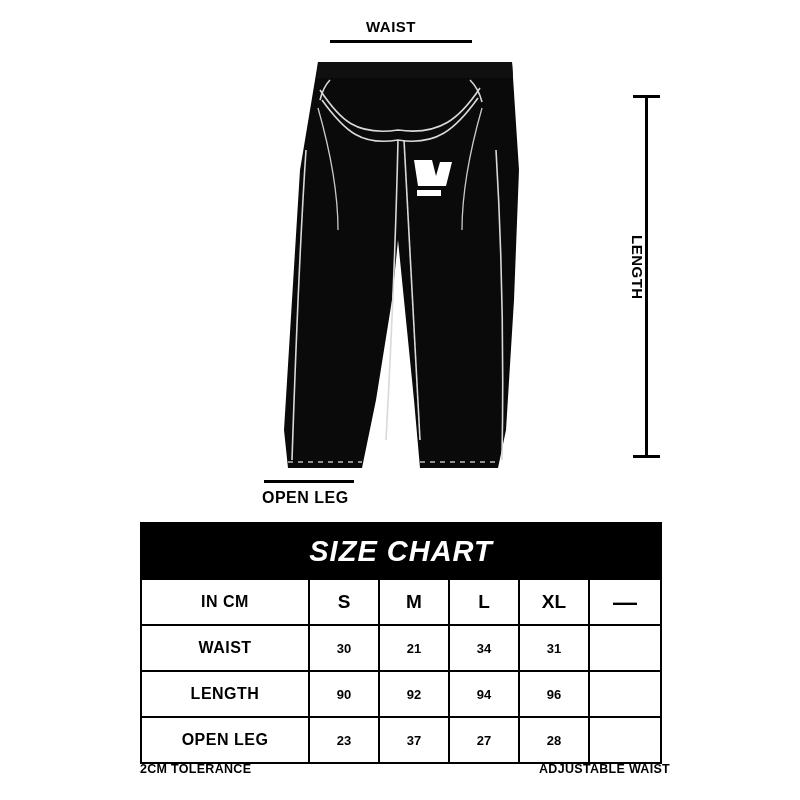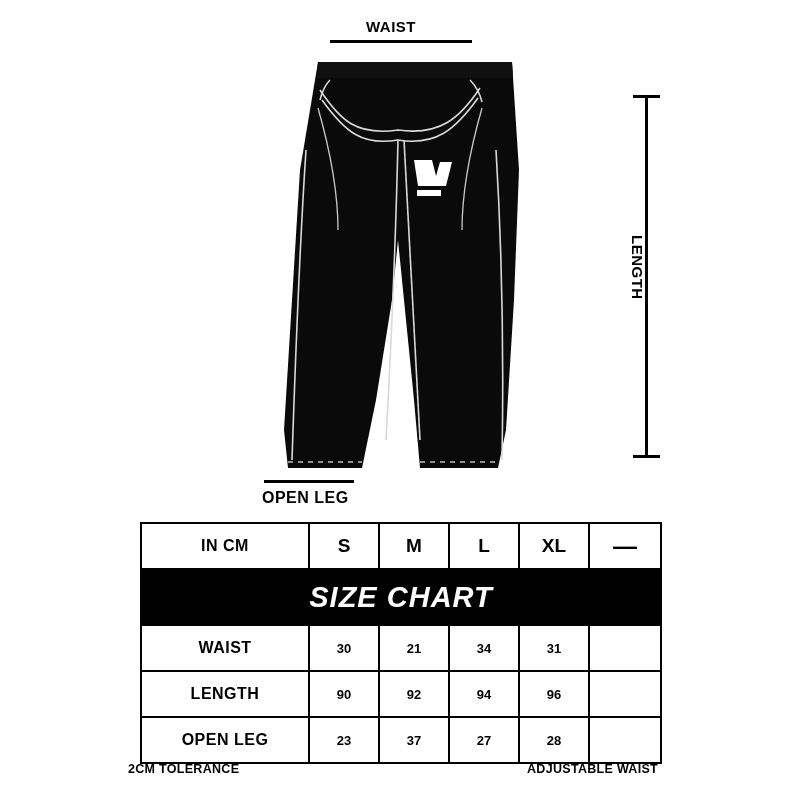--- a/index.html
+++ b/index.html
@@ -138,21 +138,21 @@
   }
 
   
   col.c-label { width: 168px; }
   col.c-size  { width: 70px; }
   col.c-extra { width: 72px; }
 
   
   #footnotes {
     position: absolute;
-    left: 128px;
+    left: 140px;
     top: 762px;
     width: 530px;
     display: flex;
     justify-content: space-between;
     align-items: flex-start;
     font-size: 12.5px;
     font-weight: bold;
     letter-spacing: 0.3px;
   }
   #footnotes .note {
@@ -216,31 +216,31 @@
   <colgroup>
     <col class="c-label">
       <col class="c-size">
       <col class="c-size">
       <col class="c-size">
       <col class="c-size">
       <col class="c-extra">
   </colgroup>
   <tbody>
     <tr>
+      <td class="title-cell" colspan="6">SIZE CHART</td>
+    </tr>
+    <tr>
       <td class="row-head">IN CM</td>
       <td class="hdr">S</td>
       <td class="hdr">M</td>
       <td class="hdr">L</td>
       <td class="hdr">XL</td>
       <td class="dash-cell">—</td>
     </tr>
     <tr>
-      <td class="title-cell" colspan="6">SIZE CHART</td>
-    </tr>
-    <tr>
       <td class="row-head">WAIST</td>
       <td>30</td>
       <td>21</td>
       <td>34</td>
       <td>31</td>
       <td class="blank-cell"></td>
     </tr>
     <tr>
       <td class="row-head">LENGTH</td>
       <td>90</td>

